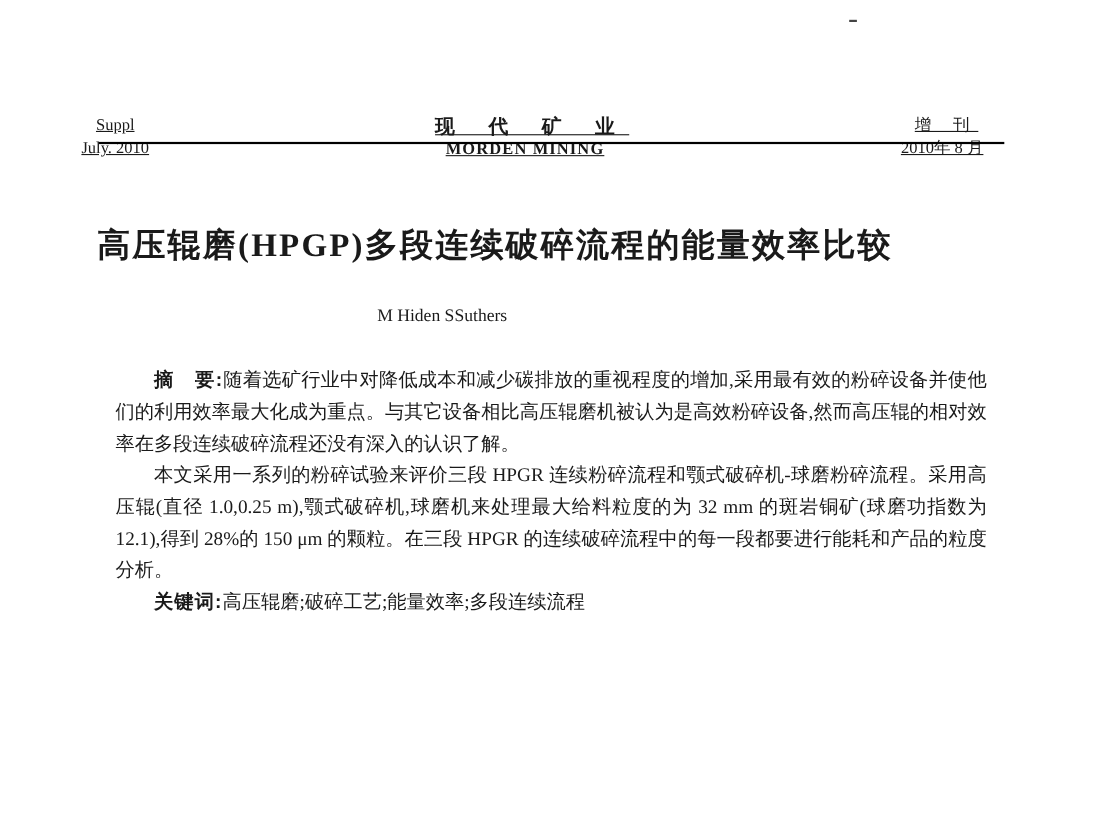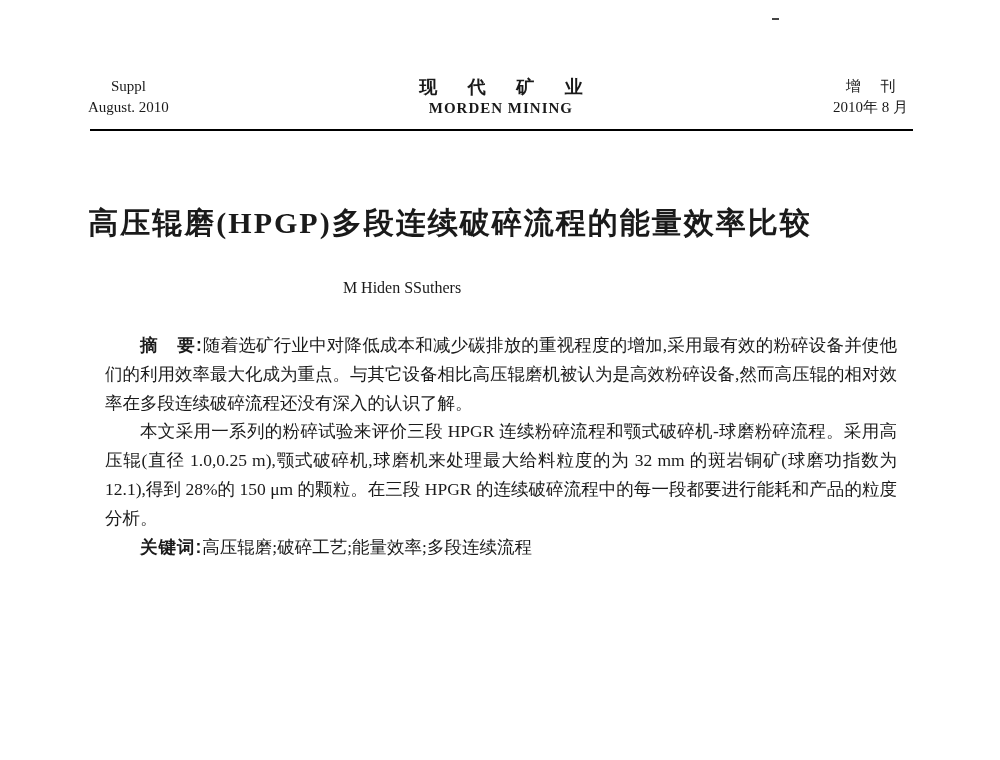--- a/index.html
+++ b/index.html
@@ -19,35 +19,37 @@
     top: 18px;
     left: 772px;
     width: 7px;
     height: 2px;
     background: #444;
   }
   
   .header {
     position: absolute;
     top: 76px;
-    left: 88px;
+    left: 74px;
     width: 820px;
     display: flex;
     justify-content: space-between;
     align-items: flex-end;
+    text-decoration: underline;
   }
   .header-left { text-align: center; font-size: 15px; line-height: 21px; }
   .header-center { text-align: center; }
   .journal-cn {
     font-size: 18px;
     font-weight: 700;
     letter-spacing: 13px;
     margin-left: 13px; 
     line-height: 22px;
     white-space: nowrap;
+    margin-top: 28px;
   }
   .journal-en {
     font-size: 15px;
     font-weight: 700;
     letter-spacing: 1px;
     line-height: 20px;
   }
   .header-right { text-align: center; font-size: 15px; line-height: 21px; }
   .header-right .cn-issue { letter-spacing: 8px; margin-left: 8px; }
   .header-rule {
@@ -98,21 +100,21 @@
 </head>
 <body>
 
 <div class="page">
 
   <div class="speck"></div>
 
   <div class="header">
     <div class="header-left">
       <div>Suppl</div>
-      <div>August. 2010</div>
+      <div>July. 2010</div>
     </div>
     <div class="header-center">
       <div class="journal-cn">现 代 矿 业</div>
       <div class="journal-en">MORDEN MINING</div>
     </div>
     <div class="header-right">
       <div class="cn-issue">增 刊</div>
       <div>2010年 8 月</div>
     </div>
   </div>

